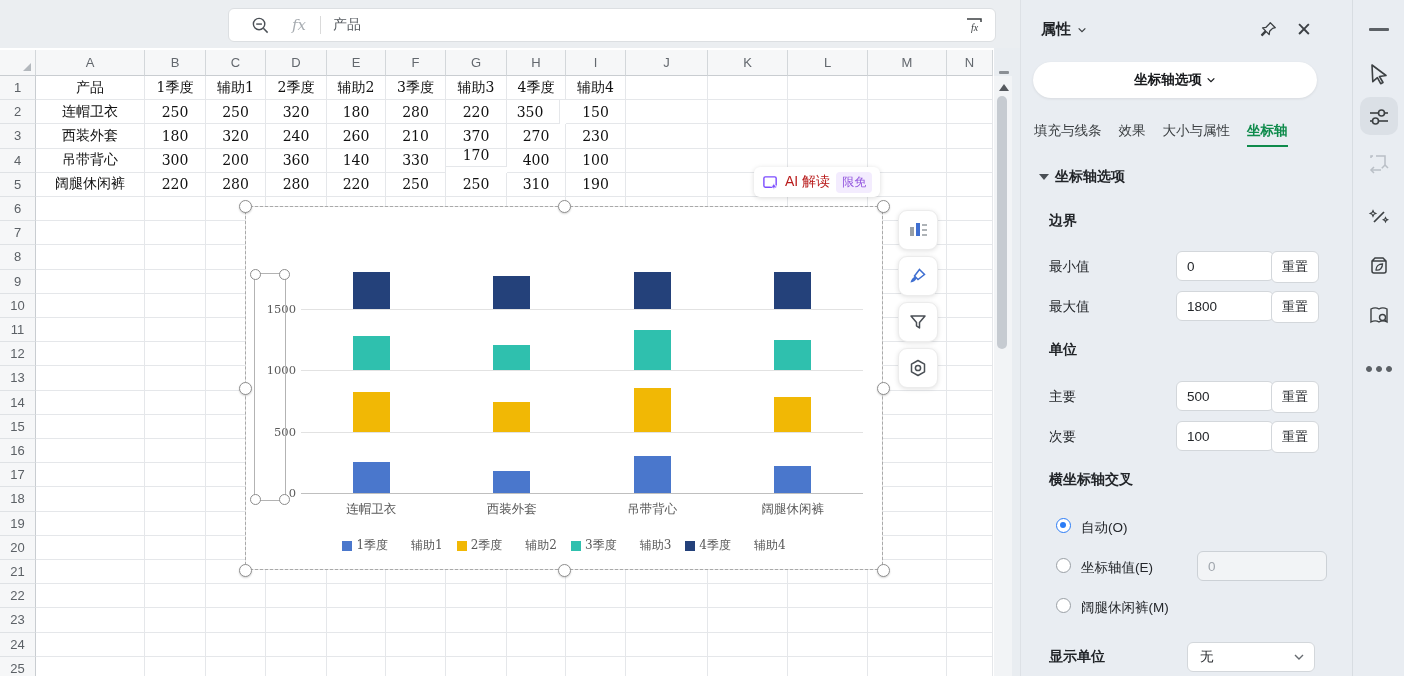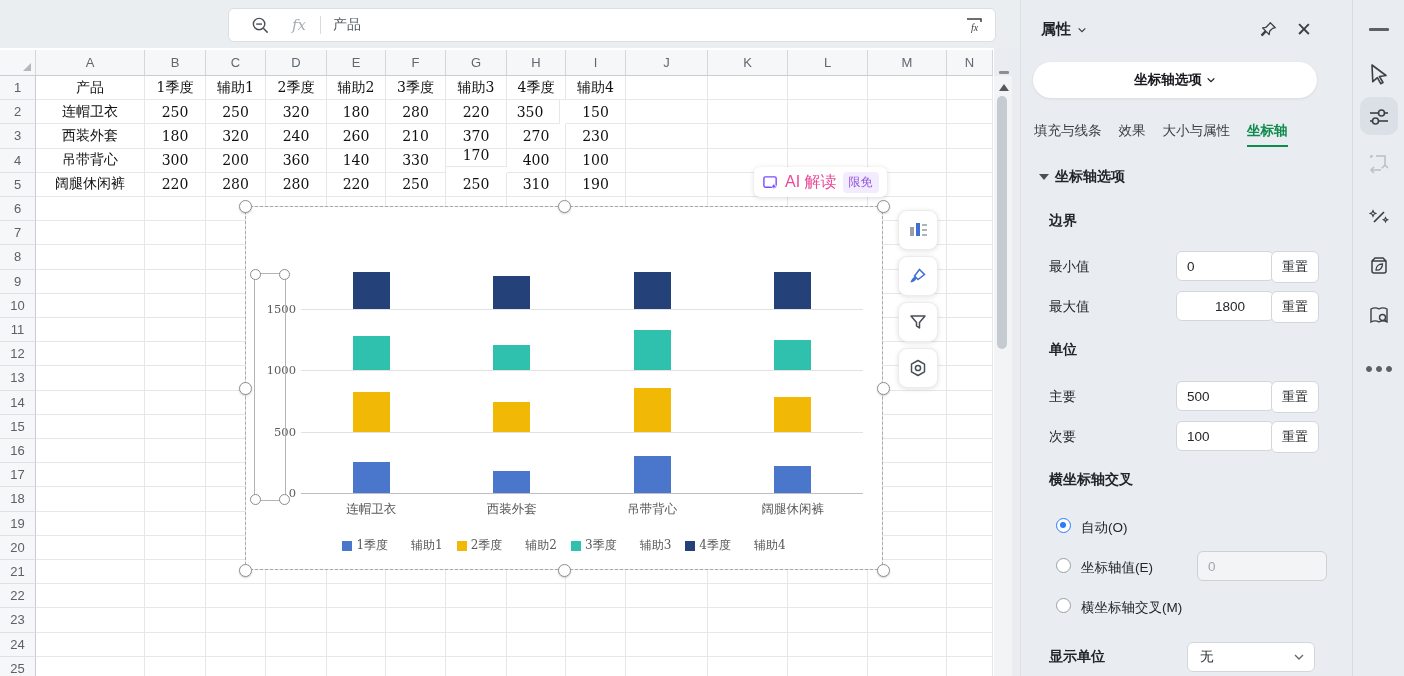--- a/index.html
+++ b/index.html
@@ -47,21 +47,21 @@
   .axis-sel i{position:absolute;width:9px;height:9px;border-radius:50%;background:#fff;border:1px solid #8c8c8c;}
   .sel-border{left:245px;top:206px;width:638px;height:364px;border:1px dashed #a9a9a9;box-sizing:border-box;pointer-events:none;}
   .handle{position:absolute;width:13px;height:13px;border-radius:50%;background:#fff;border:1.4px solid #8f8f8f;
           box-shadow:0 1px 2px rgba(0,0,0,.18);box-sizing:border-box;}
   
   .ctool{position:absolute;left:898px;width:38px;height:38px;background:#fff;border:1px solid #ececec;border-radius:9px;
          box-shadow:0 1px 5px rgba(0,0,0,.12);display:flex;align-items:center;justify-content:center;}
   
   .aibtn{left:754px;top:167px;height:30px;background:#fff;border-radius:6px;box-shadow:0 1px 5px rgba(0,0,0,.15);
          display:flex;align-items:center;padding:0 8px;gap:6px;}
-  .aibtn .t{font-size:16px;color:#ec4899;}
+  .aibtn .t{font-size:14px;color:#b91c1c;}
   .aibadge{font-size:12px;color:#9254de;background:#f3ecfe;border-radius:4px;padding:2px 6px;}
   
   .panel{left:1020px;top:0;width:332px;height:676px;background:#e9edf2;border-left:1px solid #dde1e6;box-sizing:border-box;}
   .ptitle{position:absolute;left:20px;top:20px;font-size:15px;font-weight:700;color:#212428;display:flex;gap:6px;align-items:center;}
   .pclose{position:absolute;right:40px;top:18px;font-size:19px;color:#3c4045;}
   .ppin{position:absolute;right:74px;top:20px;}
   .ptabs{position:absolute;left:12px;top:62px;width:284px;height:36px;background:#dce1e7;border-radius:18px;display:flex;}
   .ptab{flex:1;display:flex;align-items:center;justify-content:center;font-size:13.5px;color:#80868d;gap:4px;}
   .ptab.active{background:#fff;border-radius:18px;color:#17191c;font-weight:700;box-shadow:0 1px 3px rgba(0,0,0,.08);}
   .subtabs{position:absolute;left:13px;top:122px;display:flex;gap:17px;font-size:13.5px;color:#3c4043;}
@@ -659,39 +659,39 @@
     <div class="secthead">
       <span class="tri"></span>
       <span>坐标轴选项</span>
     </div>
 
     <div class="grouplab" style="top:212px">边界</div>
     <div class="flabel" style="top:258px">最小值</div>
     <input class="pinput" style="top: 251px;" readonly="" value="0">
     <div class="resetbtn" style="top:251px">重置</div>
     <div class="flabel" style="top:298px">最大值</div>
-    <input class="pinput" style="top: 291px; text-align: center;" readonly="" value="1800">
+    <input class="pinput" style="top: 291px;" readonly="" value="1800">
     <div class="resetbtn" style="top:291px">重置</div>
 
     <div class="grouplab" style="top:341px">单位</div>
     <div class="flabel" style="top:388px">主要</div>
     <input class="pinput" style="top: 381px;" readonly="" value="500">
     <div class="resetbtn" style="top:381px">重置</div>
     <div class="flabel" style="top:428px">次要</div>
     <input class="pinput" style="top: 421px;" readonly="" value="100">
     <div class="resetbtn" style="top:421px">重置</div>
 
     <div class="grouplab" style="top:471px">横坐标轴交叉</div>
     <div class="radio sel" style="top:518px"></div>
     <div class="rlabel" style="top:519px">自动(O)</div>
     <div class="radio" style="top:558px"></div>
     <div class="rlabel" style="top:559px">坐标轴值(E)</div>
     <input class="dinput" style="top: 551px;" readonly="" value="0">
     <div class="radio" style="top:598px"></div>
-    <div class="rlabel" style="top:599px">横坐标轴交叉(M)</div>
+    <div class="rlabel" style="top:599px">阔腿休闲裤(M)</div>
 
     <div class="grouplab" style="top:648px">显示单位</div>
     <div class="dropdown" style="top:642px">
       <span>无</span>
       <svg width="12" height="12" viewBox="0 0 12 12">
           <path d="M2 4 l4 4 4-4" fill="none" stroke="#666b70" stroke-width="1.4"></path>
         </svg>
     </div>
   </div>
 

